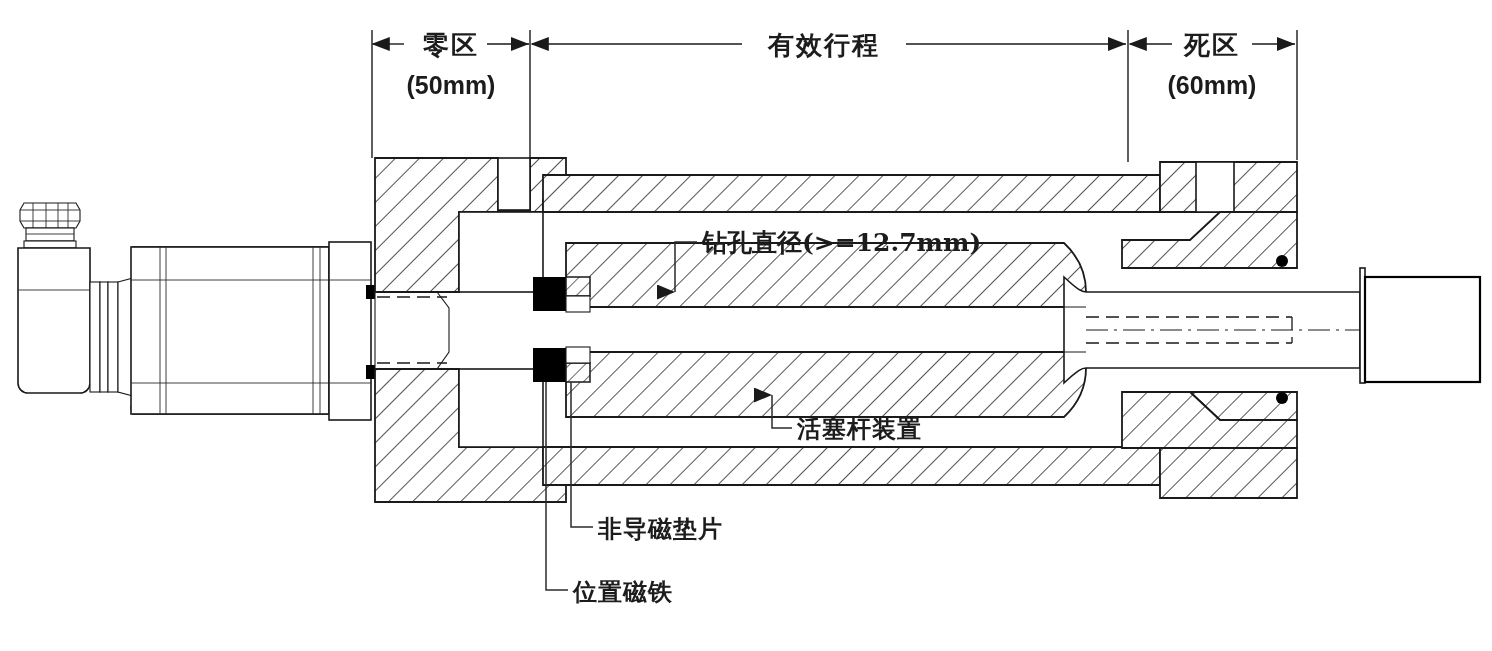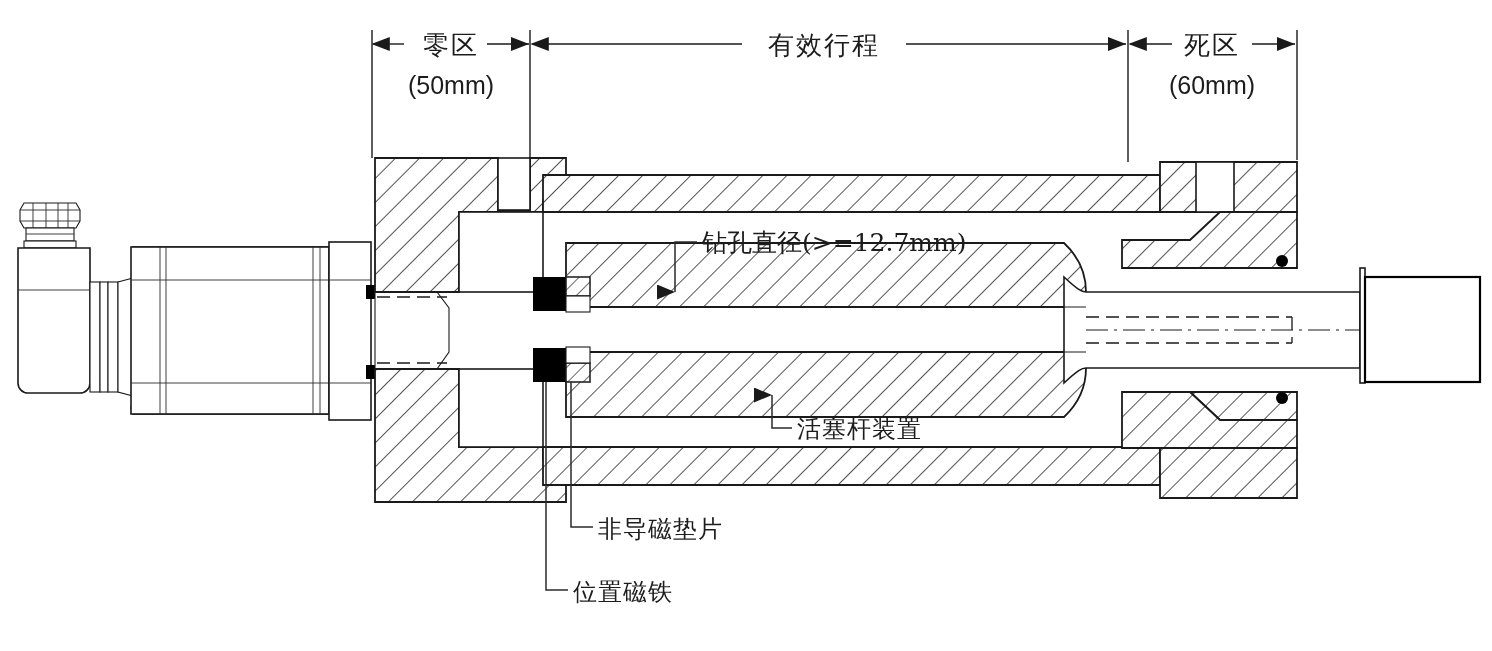--- a/index.html
+++ b/index.html
@@ -11,20 +11,21 @@
     width: 1492px;
     height: 651px;
     font-family: "Liberation Sans", sans-serif;
     overflow: hidden;
   }
   #drawing-root {
     position: relative;
     width: 1492px;
     height: 651px;
     background: #84cc16;
+    font-weight: bold;
   }
   svg#drawing {
     display: block;
     width: 1492px;
     height: 651px;
   }
   .ln { stroke: #1a1a1a; fill: none; stroke-width: 1.6; }
   .ln-thin { stroke: #1a1a1a; fill: none; stroke-width: 1.1; }
   .ln-hair { stroke: #2a2a2a; fill: none; stroke-width: 0.9; }
   .ln-heavy { stroke: #000000; fill: none; stroke-width: 2.2; }

